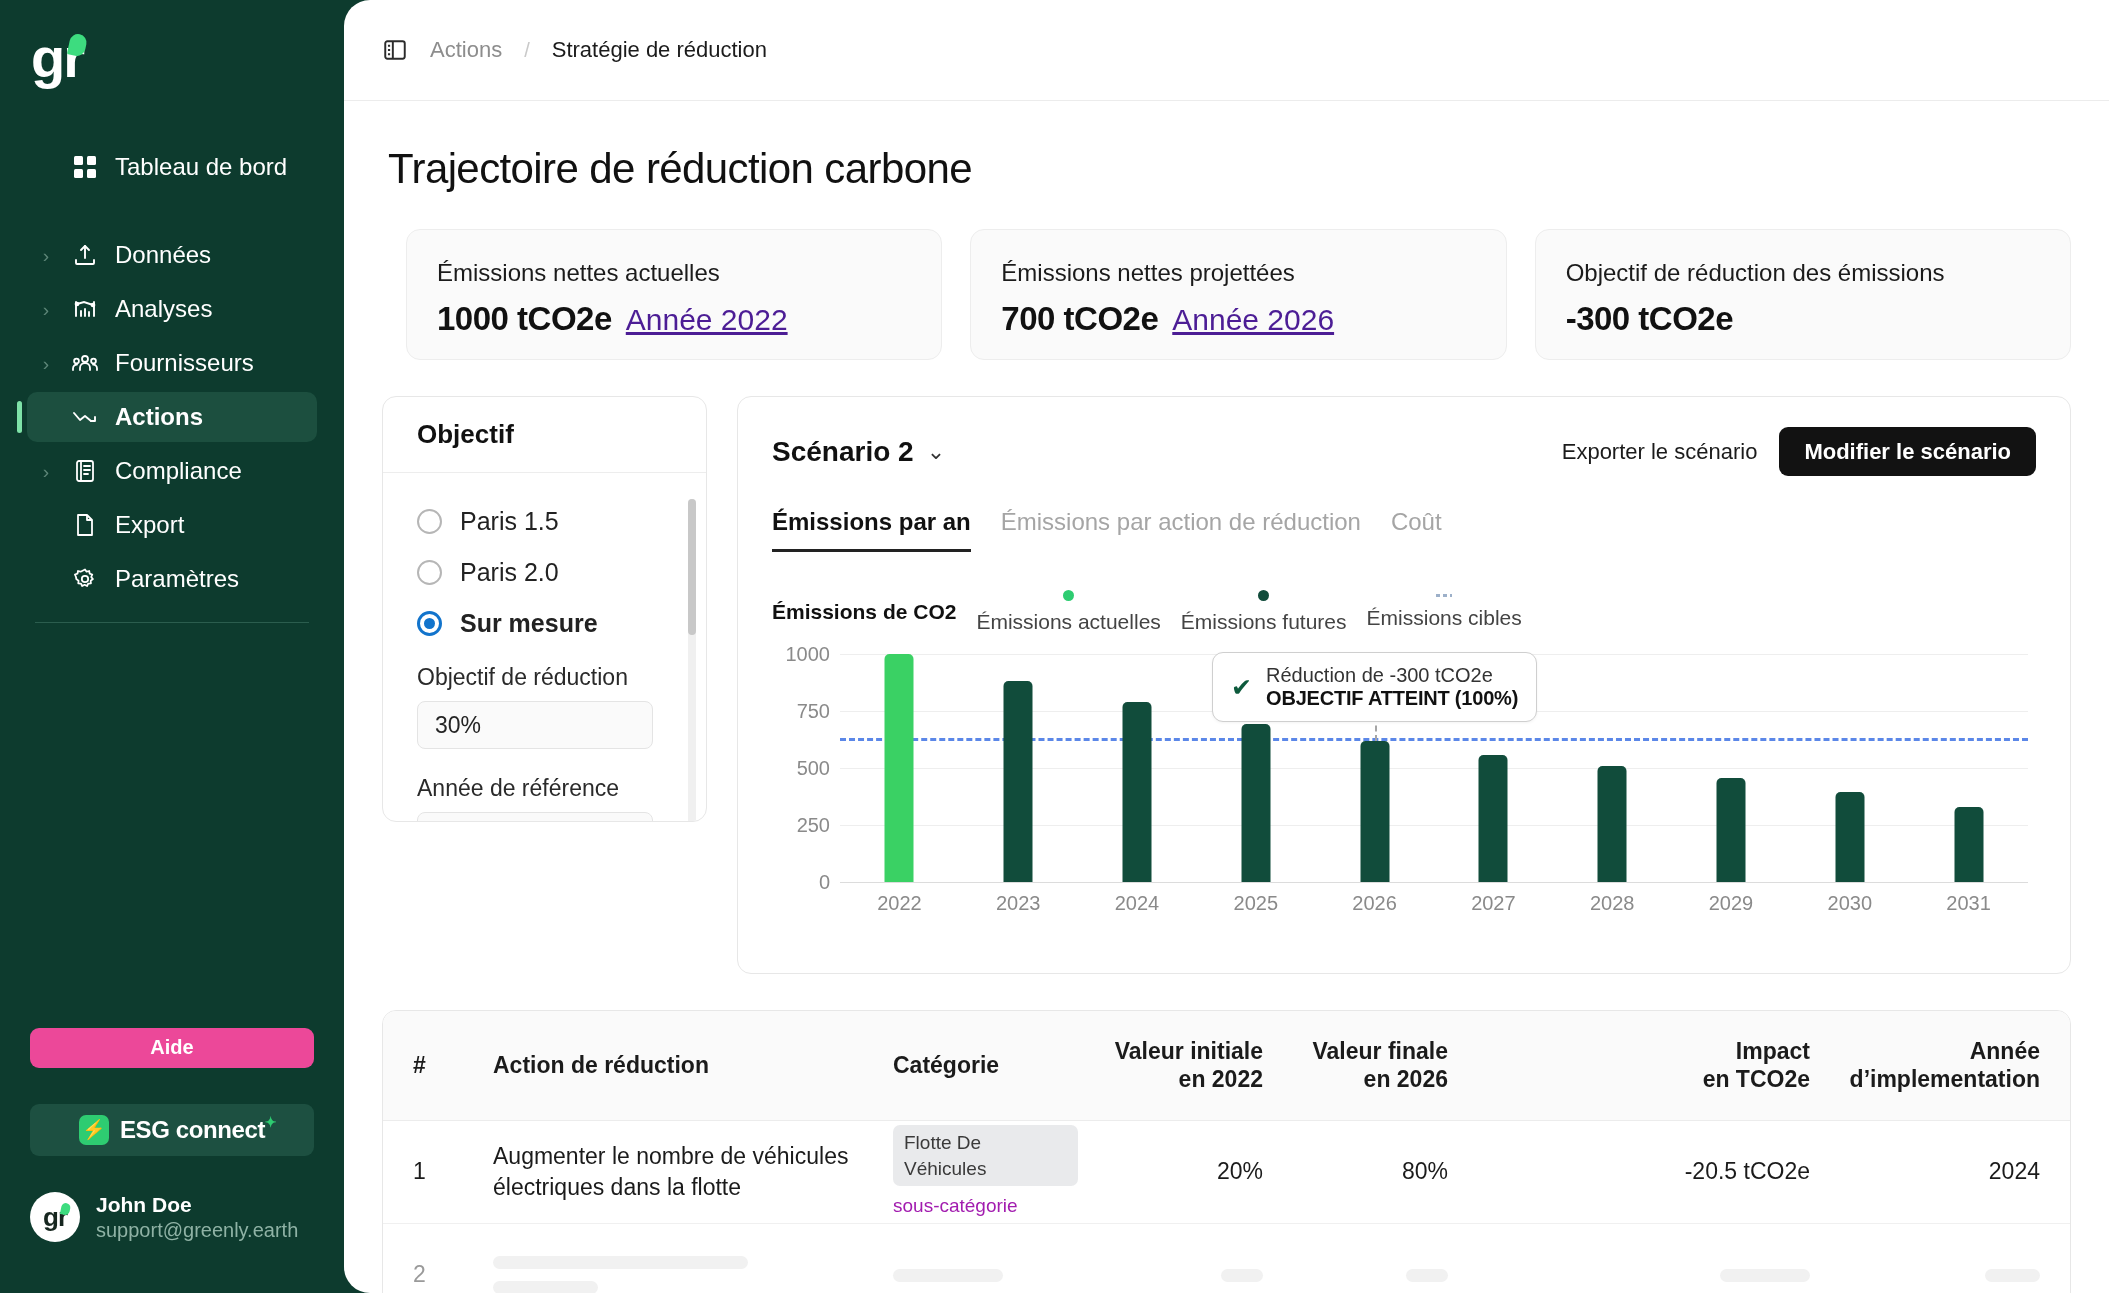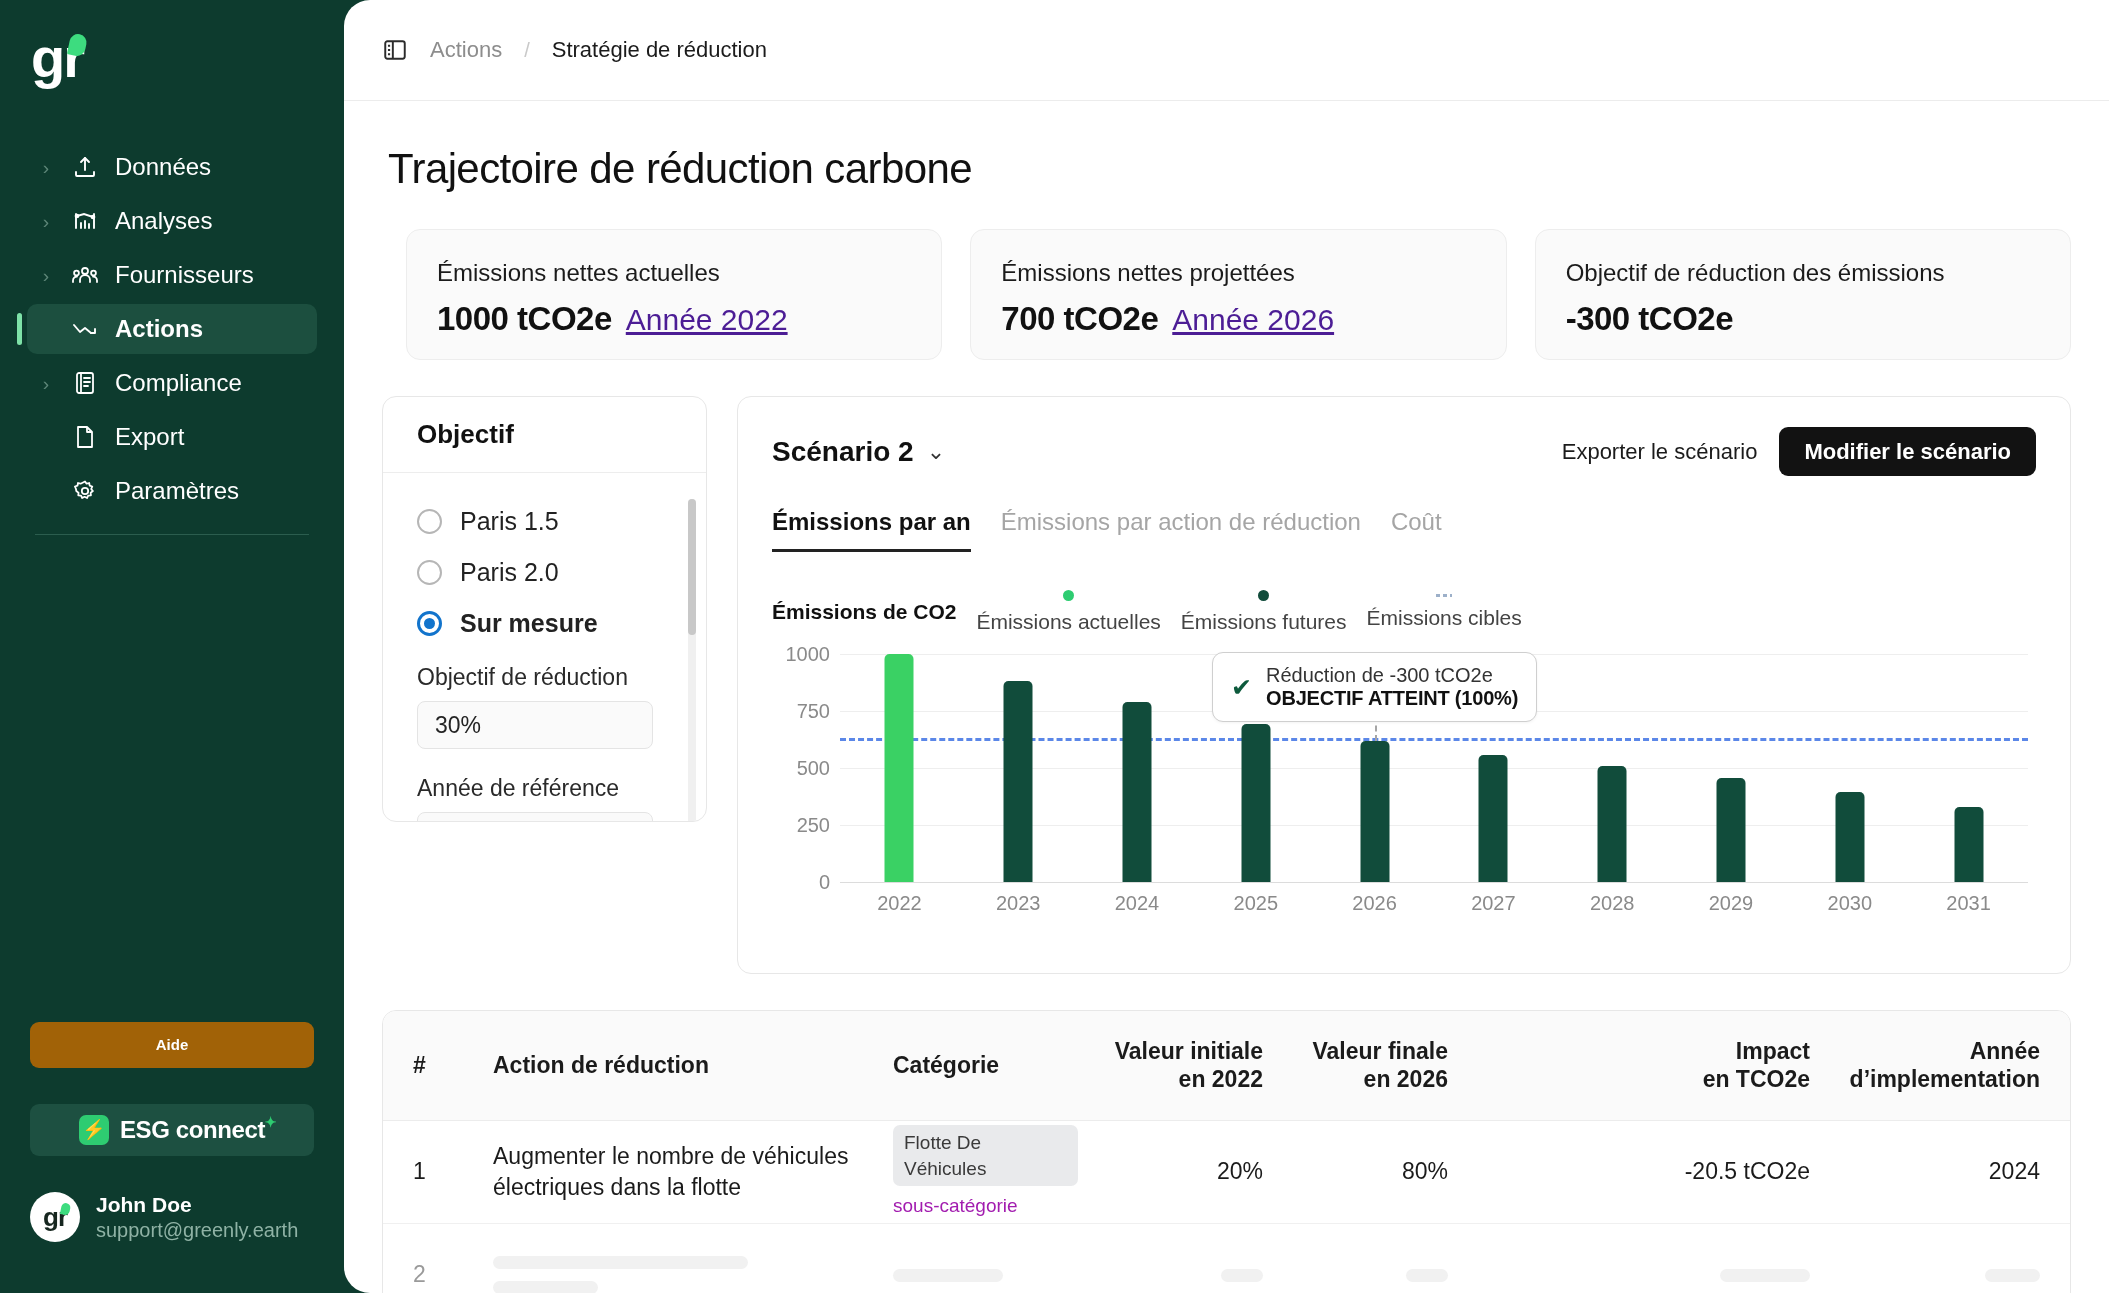--- a/index.html
+++ b/index.html
@@ -48,23 +48,23 @@
   .nav-item.active {
     background: #1c4f3f; font-weight: 700;
   }
   .nav-item.active::before {
     content: ""; position: absolute; left: -10px; top: 9px;
     width: 5px; height: 32px; border-radius: 3px; background: #7ee2a8;
   }
   .nav-divider { height: 1px; background: #2b5d4e; margin: 18px 8px 0 8px; }
   .side-spacer { flex: 1 1 auto; }
   .help-btn {
-    height: 46px; border-radius: 9px; background: #a16207; color: #fff;
+    height: 40px; border-radius: 9px; background: #ec4899; color: #fff;
     display: flex; align-items: center; justify-content: center;
-    font-size: 15px; font-weight: 700; margin: 0 3px 36px 3px; cursor: pointer;
+    font-size: 20px; font-weight: 700; margin: 0 3px 36px 3px; cursor: pointer;
   }
   .esg-btn {
     height: 52px; border-radius: 9px; background: #1d5041;
     display: flex; align-items: center; justify-content: center; gap: 11px;
     margin: 0 3px 36px 3px; cursor: pointer;
   }
   .esg-badge {
     width: 30px; height: 30px; border-radius: 7px; background: #2ecc71;
     display:flex; align-items:center; justify-content:center;
     color: #0d3b2e; font-size: 19px; line-height:1;
@@ -243,20 +243,32 @@
 <body>
 
 <div class="app">
 
   <aside class="sidebar">
     <div class="logo-wrap">
       <div class="logo"><span>gr</span><span class="leaf"></span></div>
     </div>
 
     <nav class="nav-top">
+      <div class="nav-item dashboard">
+        <span class="chev empty">›</span>
+        <span class="ico">
+          <svg width="22" height="22" viewBox="0 0 22 22">
+              <rect x="0" y="0" width="9" height="9" rx="1.5" fill="#fff"></rect>
+              <rect x="13" y="0" width="9" height="9" rx="1.5" fill="#fff"></rect>
+              <rect x="0" y="13" width="9" height="9" rx="1.5" fill="#fff"></rect>
+              <rect x="13" y="13" width="9" height="9" rx="1.5" fill="#fff"></rect>
+            </svg>
+        </span>
+        <span>Tableau de bord</span>
+      </div>
 
       <div class="nav-item">
         <span class="chev">›</span>
         <span class="ico">
           <svg width="24" height="24" viewBox="0 0 24 24" fill="none" stroke="#fff" stroke-width="1.9" stroke-linecap="round" stroke-linejoin="round">
               <path d="M12 15V3"></path>
               <path d="M8 7l4-4 4 4"></path>
               <path d="M3 17v3a1 1 0 001 1h16a1 1 0 001-1v-3"></path>
             </svg>
         </span>

